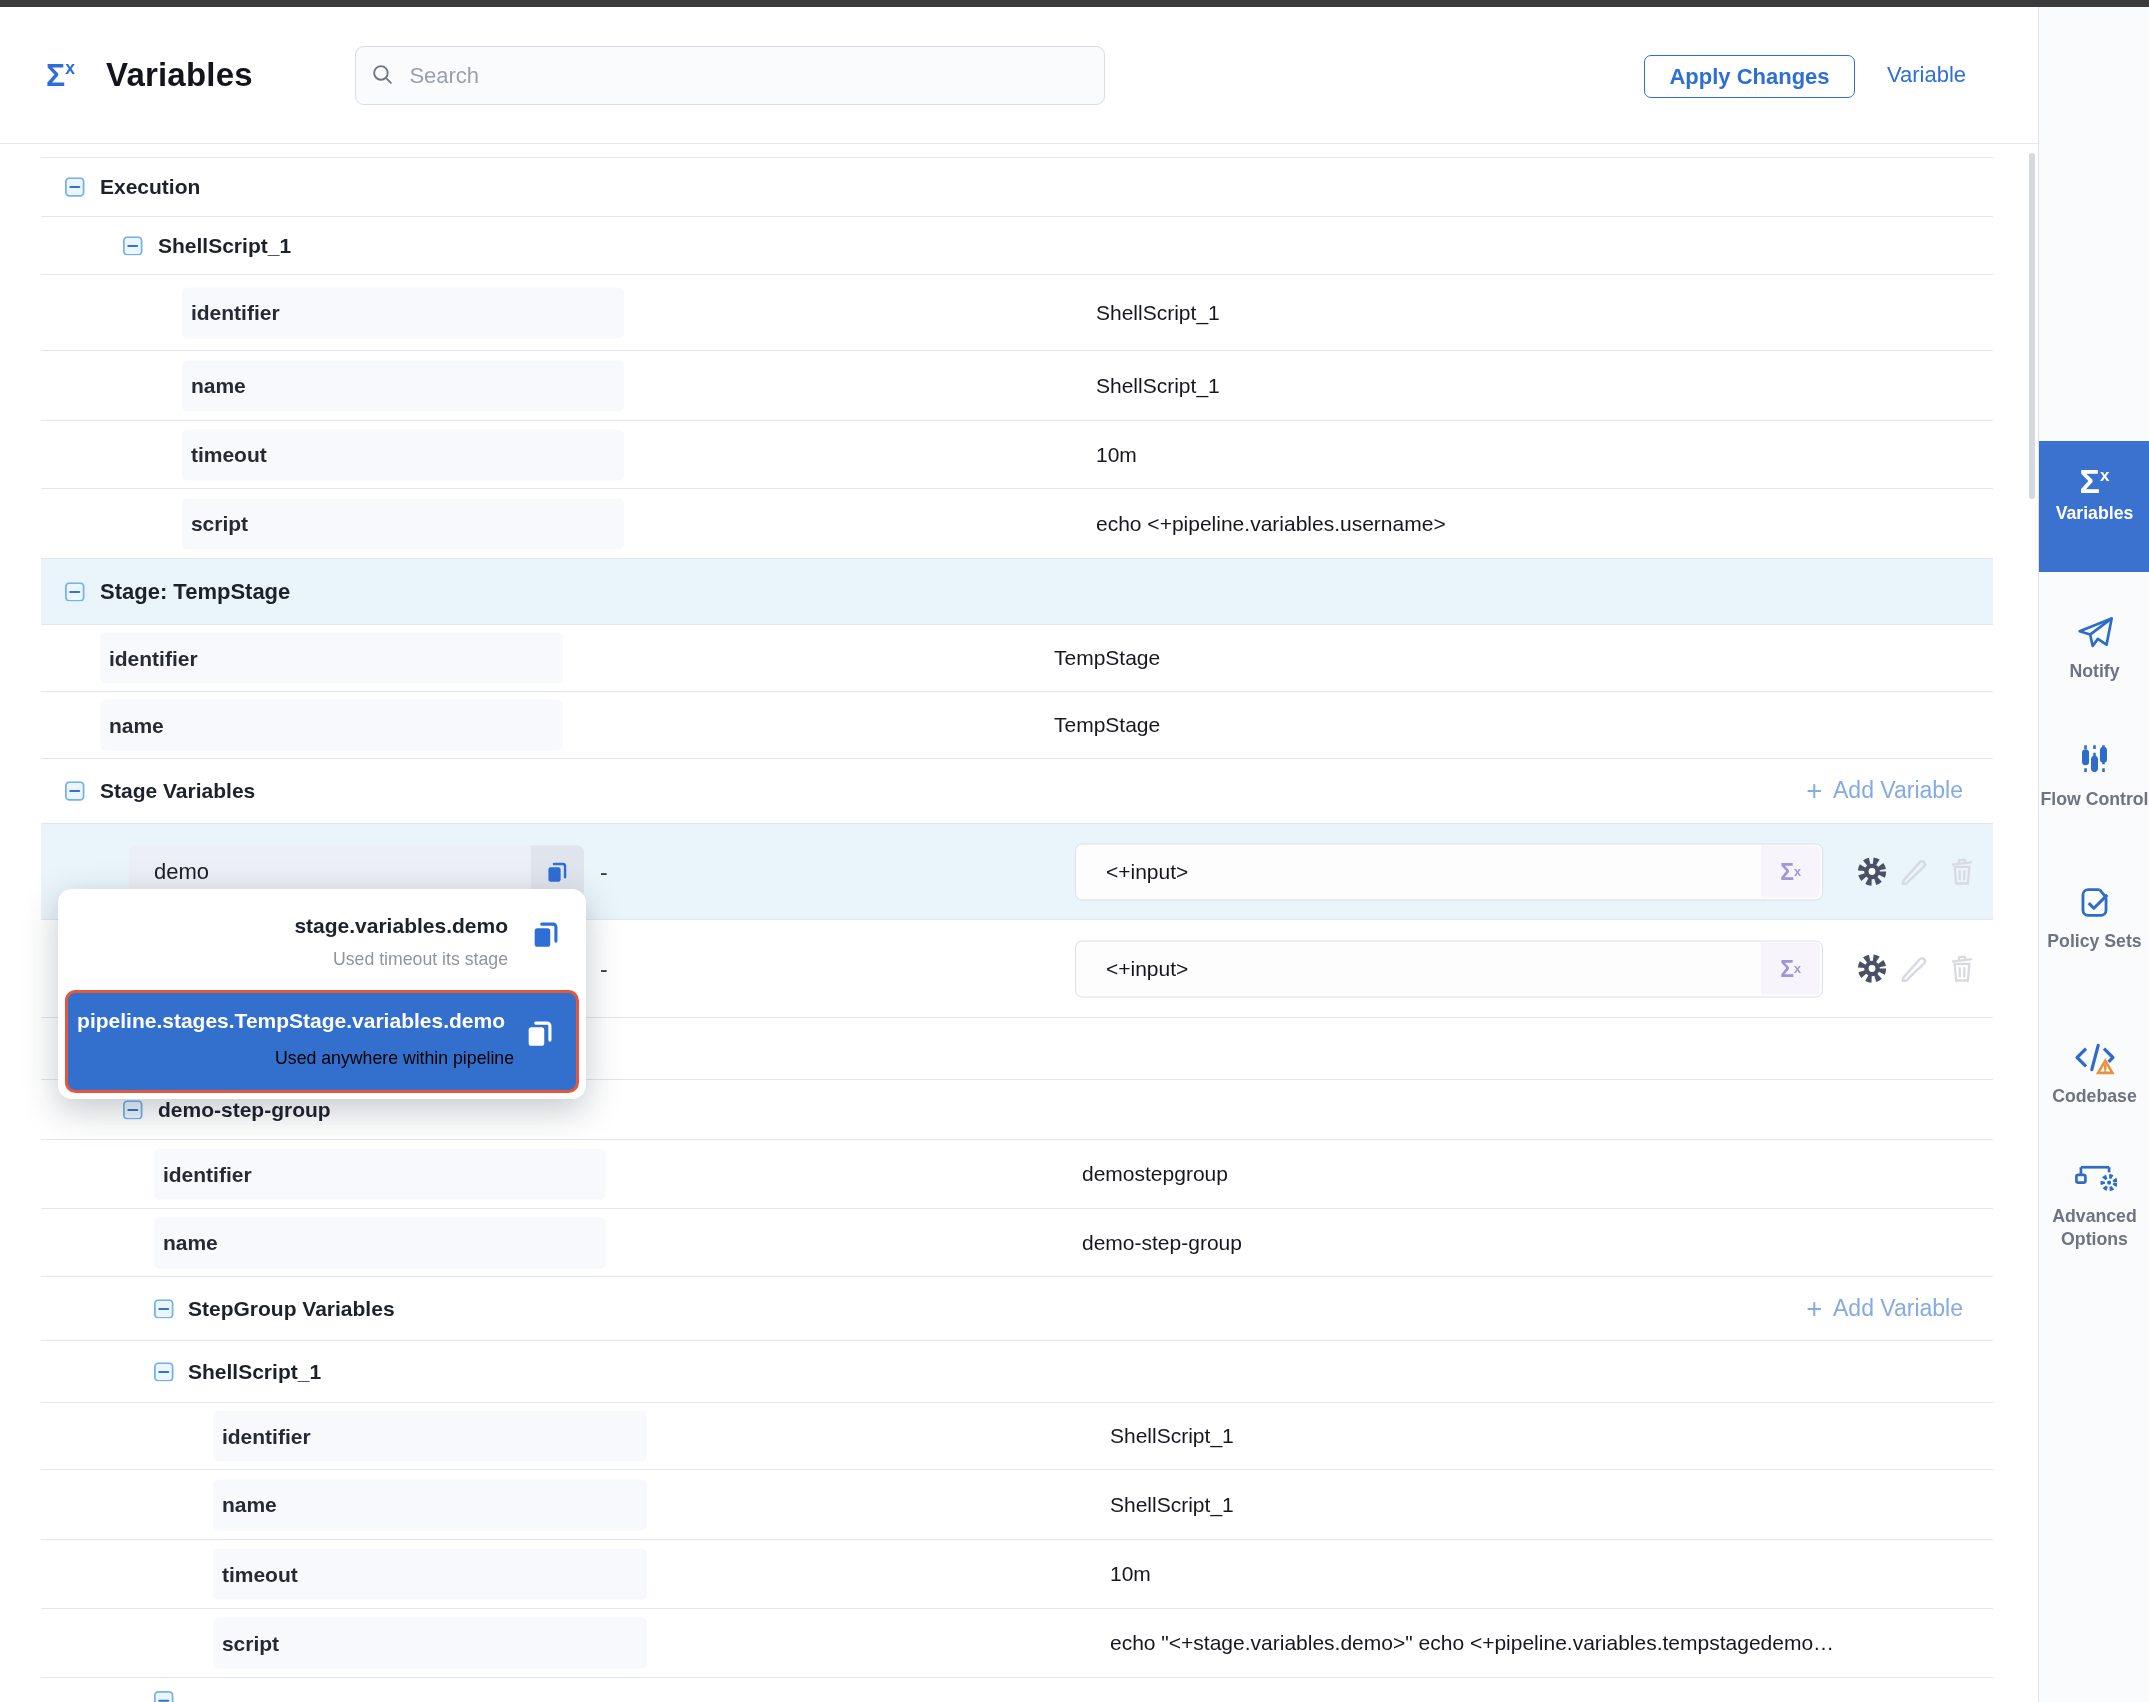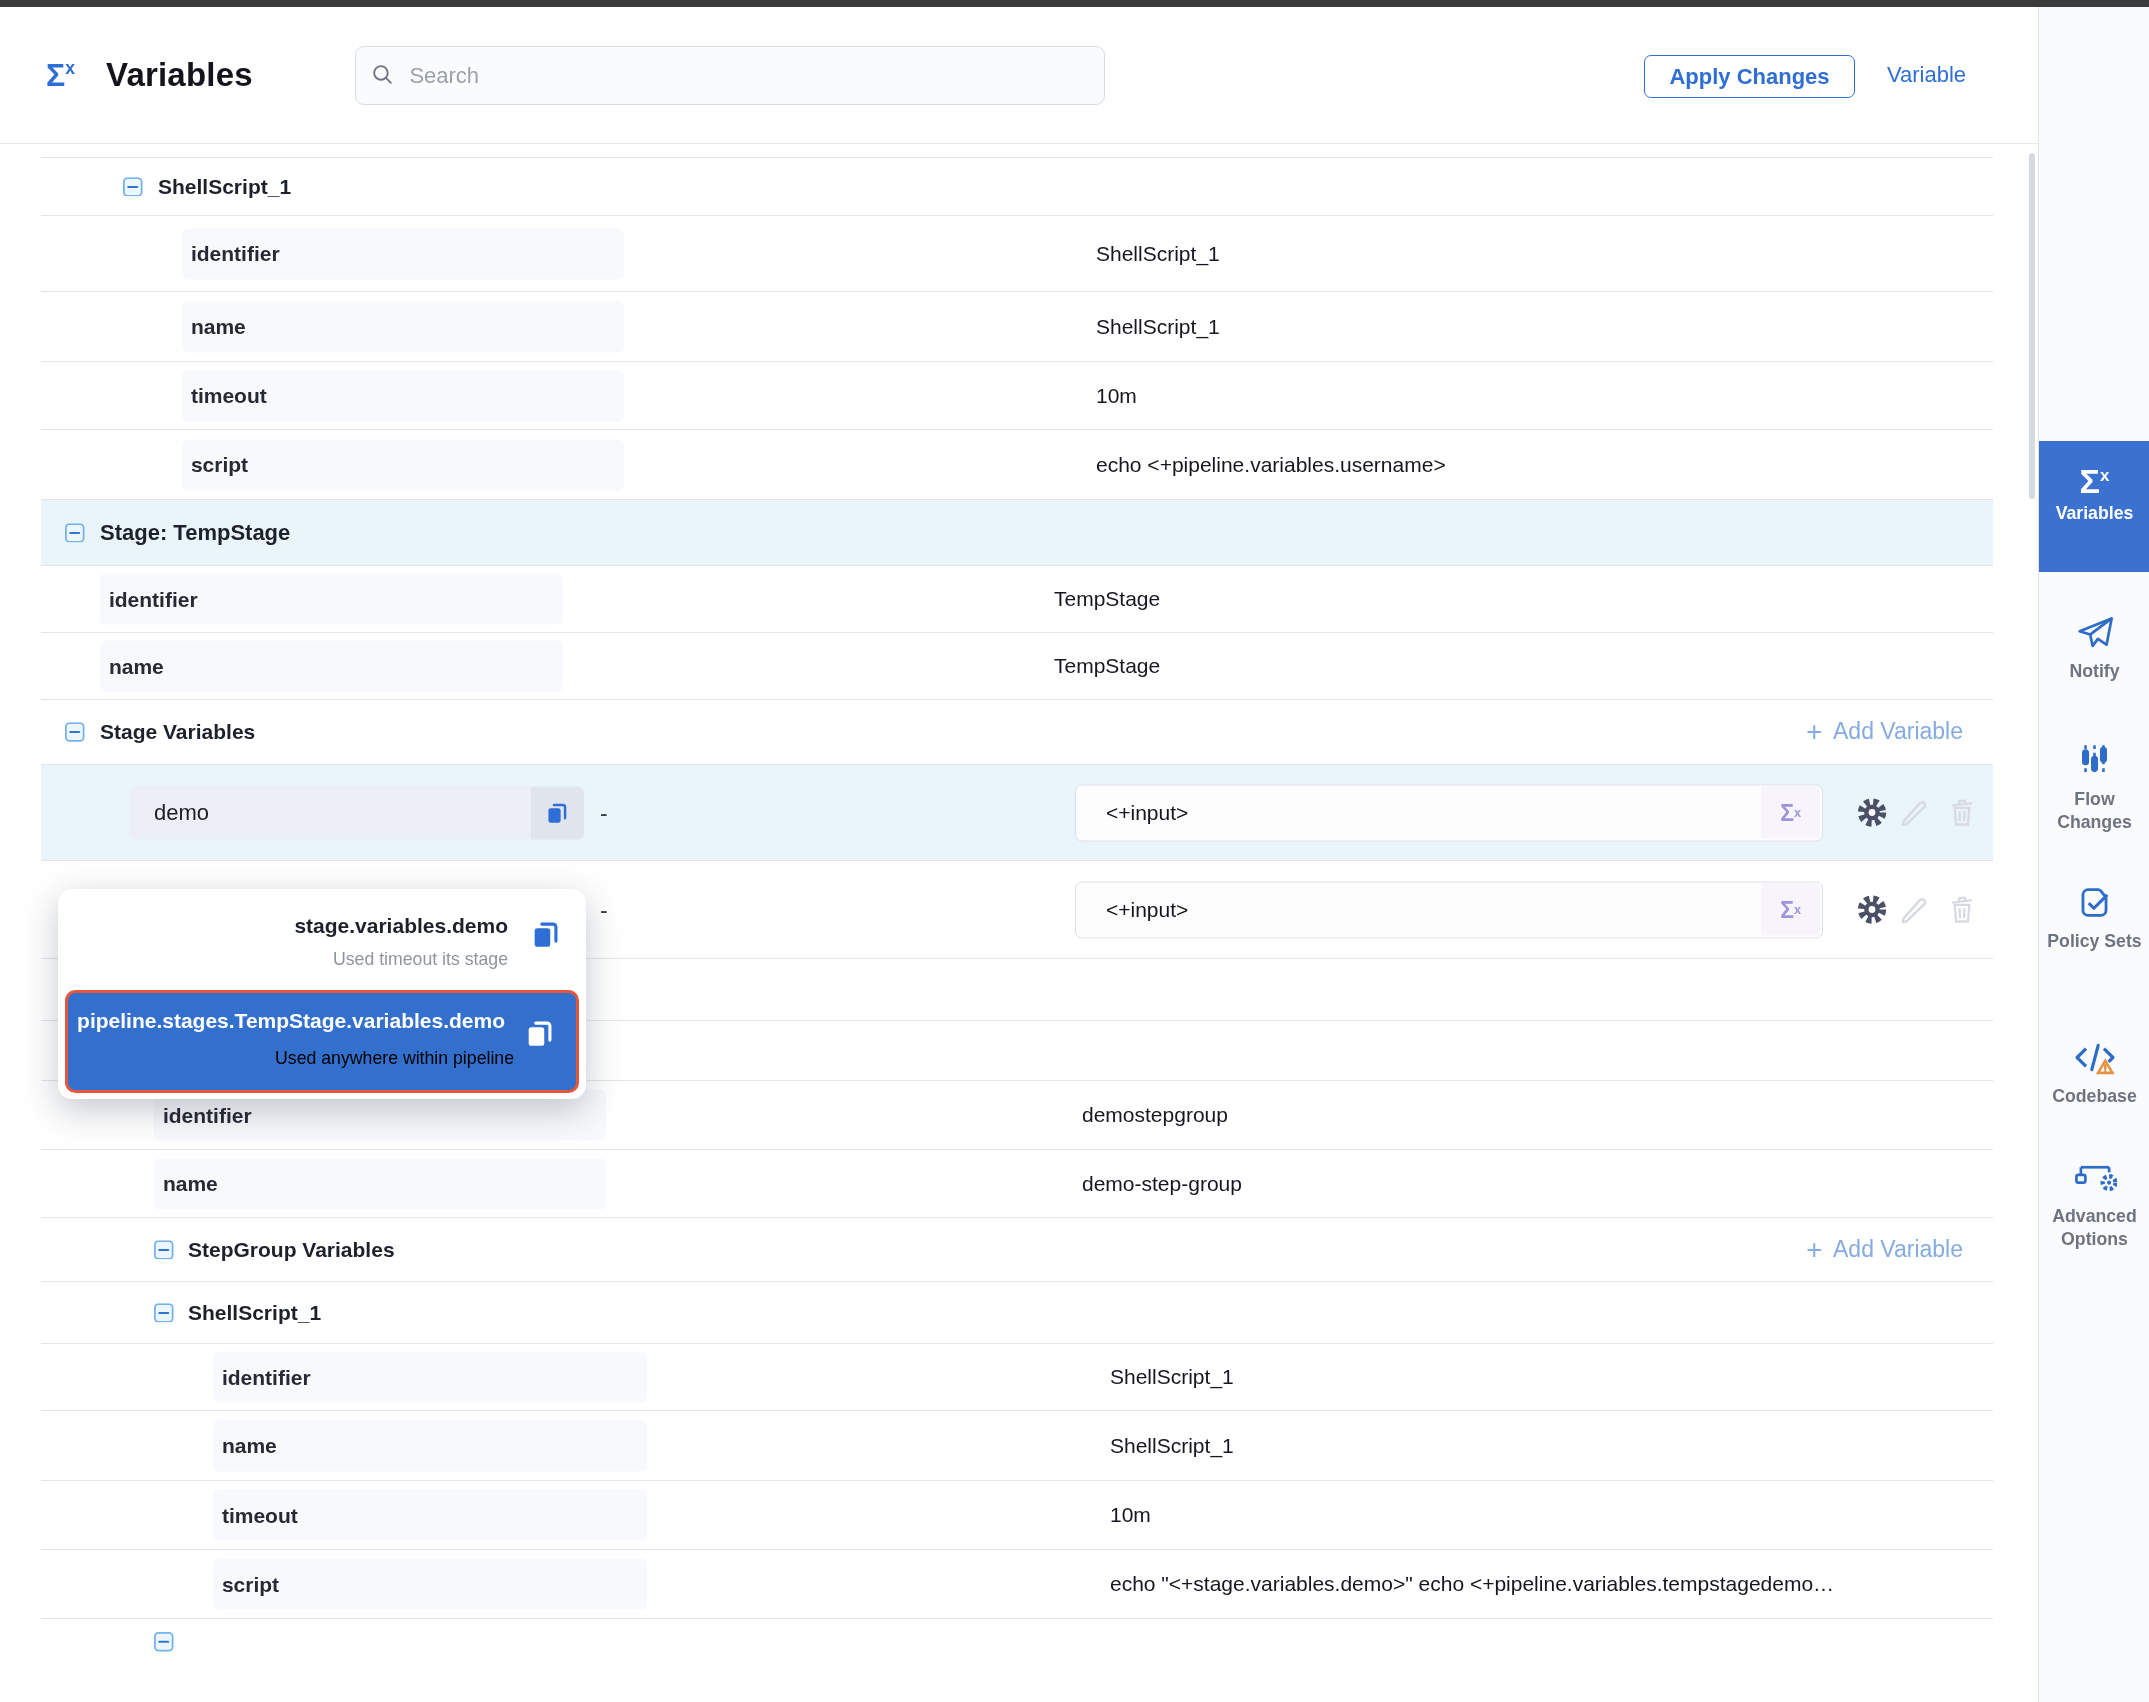--- a/index.html
+++ b/index.html
@@ -78,20 +78,29 @@
           <line x1="15.3" y1="15.3" x2="20" y2="20" stroke="#6f7681" stroke-width="1.8" stroke-linecap="round"></line>
         </svg>
     </span>
     <input type="text" placeholder="Search" style="">
   </div>
   <div id="apply-btn">Apply Changes</div>
   <span id="discard-btn" class="hvc">Variable</span>
 </div>
 
 <div id="rows">
+    <div class="row" style="height: 59px;">
+      <span class="vc clps" style="left: 24px;">
+        <svg width="19.5" height="19.5" viewBox="0 0 22 22">
+          <rect x="1" y="1" width="20" height="20" rx="4" fill="#edf6fe" stroke="#74b2ea" stroke-width="2"></rect>
+          <line x1="6" y1="11" x2="16" y2="11" stroke="#2e77d0" stroke-width="2.4" stroke-linecap="round"></line>
+        </svg>
+      </span>
+      <span class="vc sec-label" style="left: 59px;">Execution</span>
+    </div>
     <div class="row" style="height: 58px;">
       <span class="vc clps" style="left: 82px;">
         <svg width="19.5" height="19.5" viewBox="0 0 22 22">
           <rect x="1" y="1" width="20" height="20" rx="4" fill="#edf6fe" stroke="#74b2ea" stroke-width="2"></rect>
           <line x1="6" y1="11" x2="16" y2="11" stroke="#2e77d0" stroke-width="2.4" stroke-linecap="round"></line>
         </svg>
       </span>
       <span class="vc sec-label" style="left: 117px;">ShellScript_1</span>
     </div>
     <div class="row" style="height: 76px;">
@@ -298,21 +307,21 @@
           <path d="M29 5 L4 15 l8.2 2.6 2 8.9 4-5.5 6.8 4.5 Z"></path>
           <path d="M12.2 17.6 L29 5"></path>
         </svg></span><div class="lbl">Notify</div></div>
     <div class="sb-item" style="top: 733px;"><span><svg width="41" height="41" viewBox="0 0 32 32" stroke="#2e6cc9" fill="none">
           <line x1="9" y1="4" x2="9" y2="28" stroke-width="2" stroke-dasharray="3 3"></line>
           <line x1="16" y1="4" x2="16" y2="28" stroke-width="2" stroke-dasharray="3 3"></line>
           <line x1="23" y1="4" x2="23" y2="28" stroke-width="2" stroke-dasharray="3 3"></line>
           <line x1="9" y1="10" x2="9" y2="17" stroke-width="5.5" stroke-linecap="round"></line>
           <line x1="16" y1="15" x2="16" y2="22" stroke-width="5.5" stroke-linecap="round"></line>
           <line x1="23" y1="8" x2="23" y2="15" stroke-width="5.5" stroke-linecap="round"></line>
-        </svg></span><div class="lbl">Flow Changes</div></div>
+        </svg></span><div class="lbl">Flow Control</div></div>
     <div class="sb-item" style="top: 875px;"><span><svg width="41" height="41" viewBox="0 0 32 32" fill="none" stroke="#2e6cc9" stroke-width="2.2" stroke-linejoin="round">
           <path d="M20 6 h-9 a4 4 0 0 0 -4 4 v12 a4 4 0 0 0 4 4 h10 a4 4 0 0 0 4 -4 V12"></path>
           <path d="M20 6 l5 6"></path>
           <path d="M11.5 16.5 l4 4 L26 10" stroke-width="2.4"></path>
         </svg></span><div class="lbl">Policy Sets</div></div>
     <div class="sb-item" style="top: 1030px;"><span><svg width="44" height="41" viewBox="0 0 34 32" fill="none">
           <path d="M10 9 l-7 7 7 7" stroke="#2e6cc9" stroke-width="2.5" stroke-linejoin="round"></path>
           <path d="M24 9 l7 7 -3.4 3.4" stroke="#2e6cc9" stroke-width="2.5" stroke-linejoin="round"></path>
           <line x1="19.5" y1="6.5" x2="14.5" y2="25.5" stroke="#2e6cc9" stroke-width="2.5" stroke-linecap="round"></line>
           <path d="M25 18.5 l5.6 9.5 h-11.2 Z" fill="#fff" stroke="#e8913d" stroke-width="2"></path>

